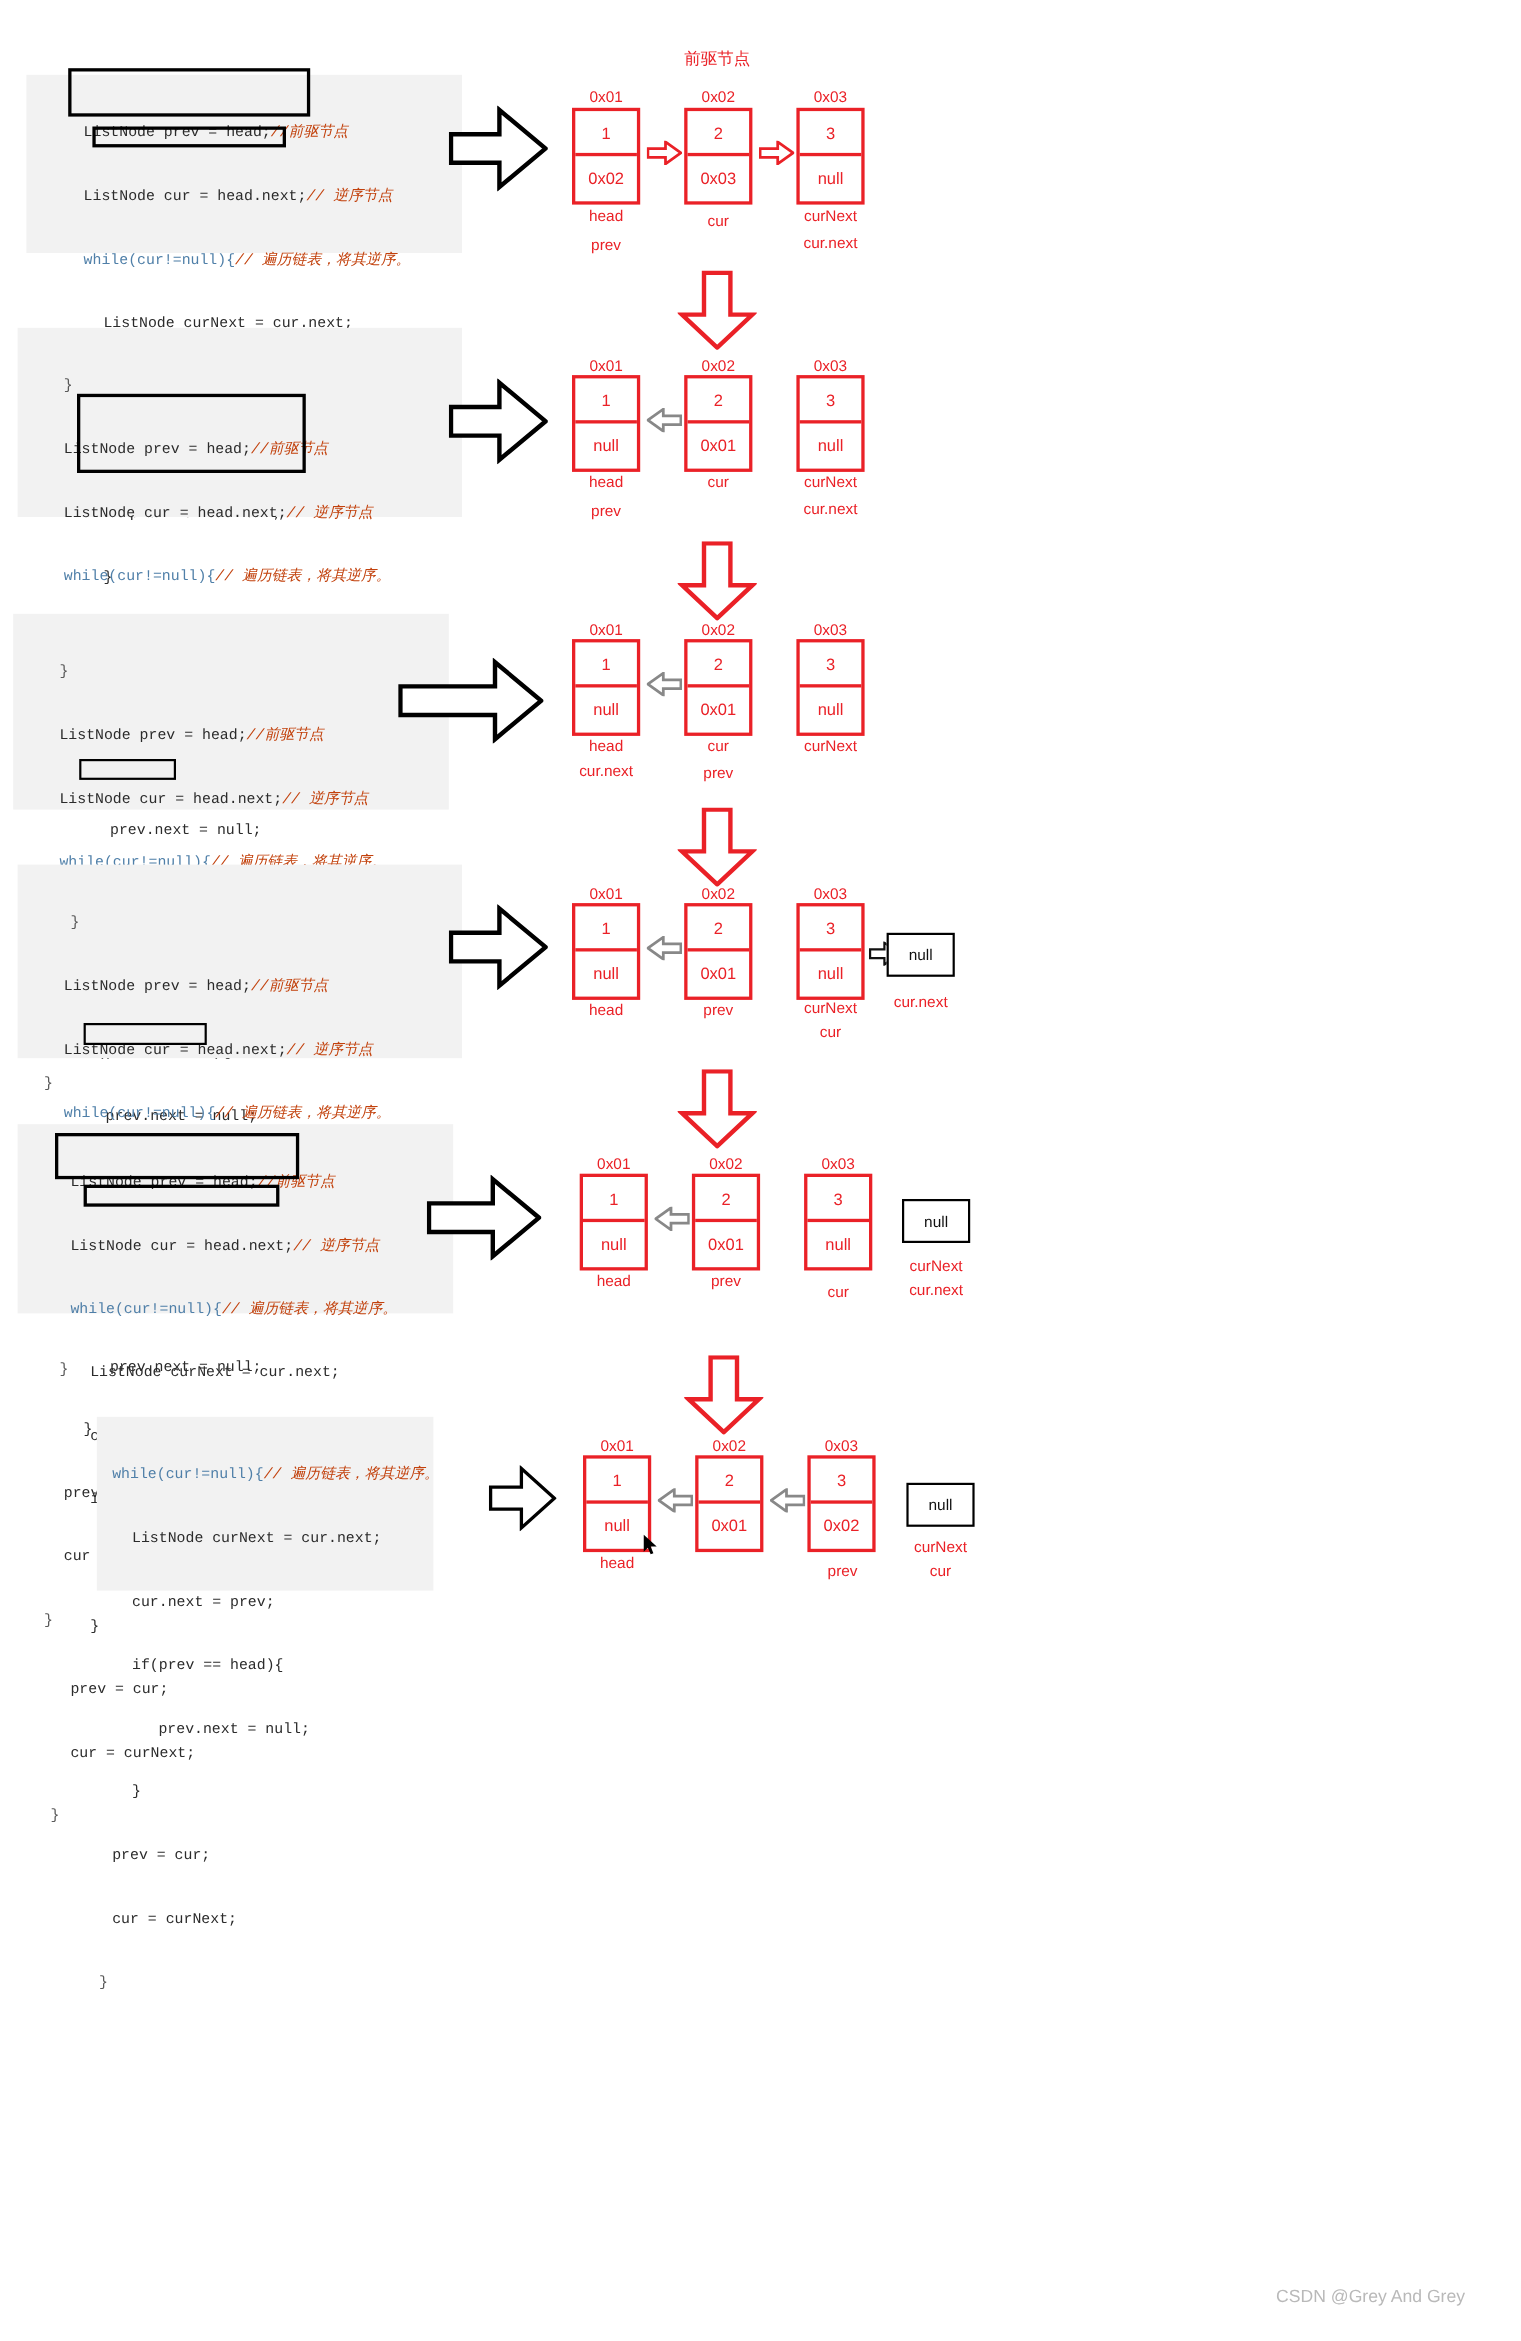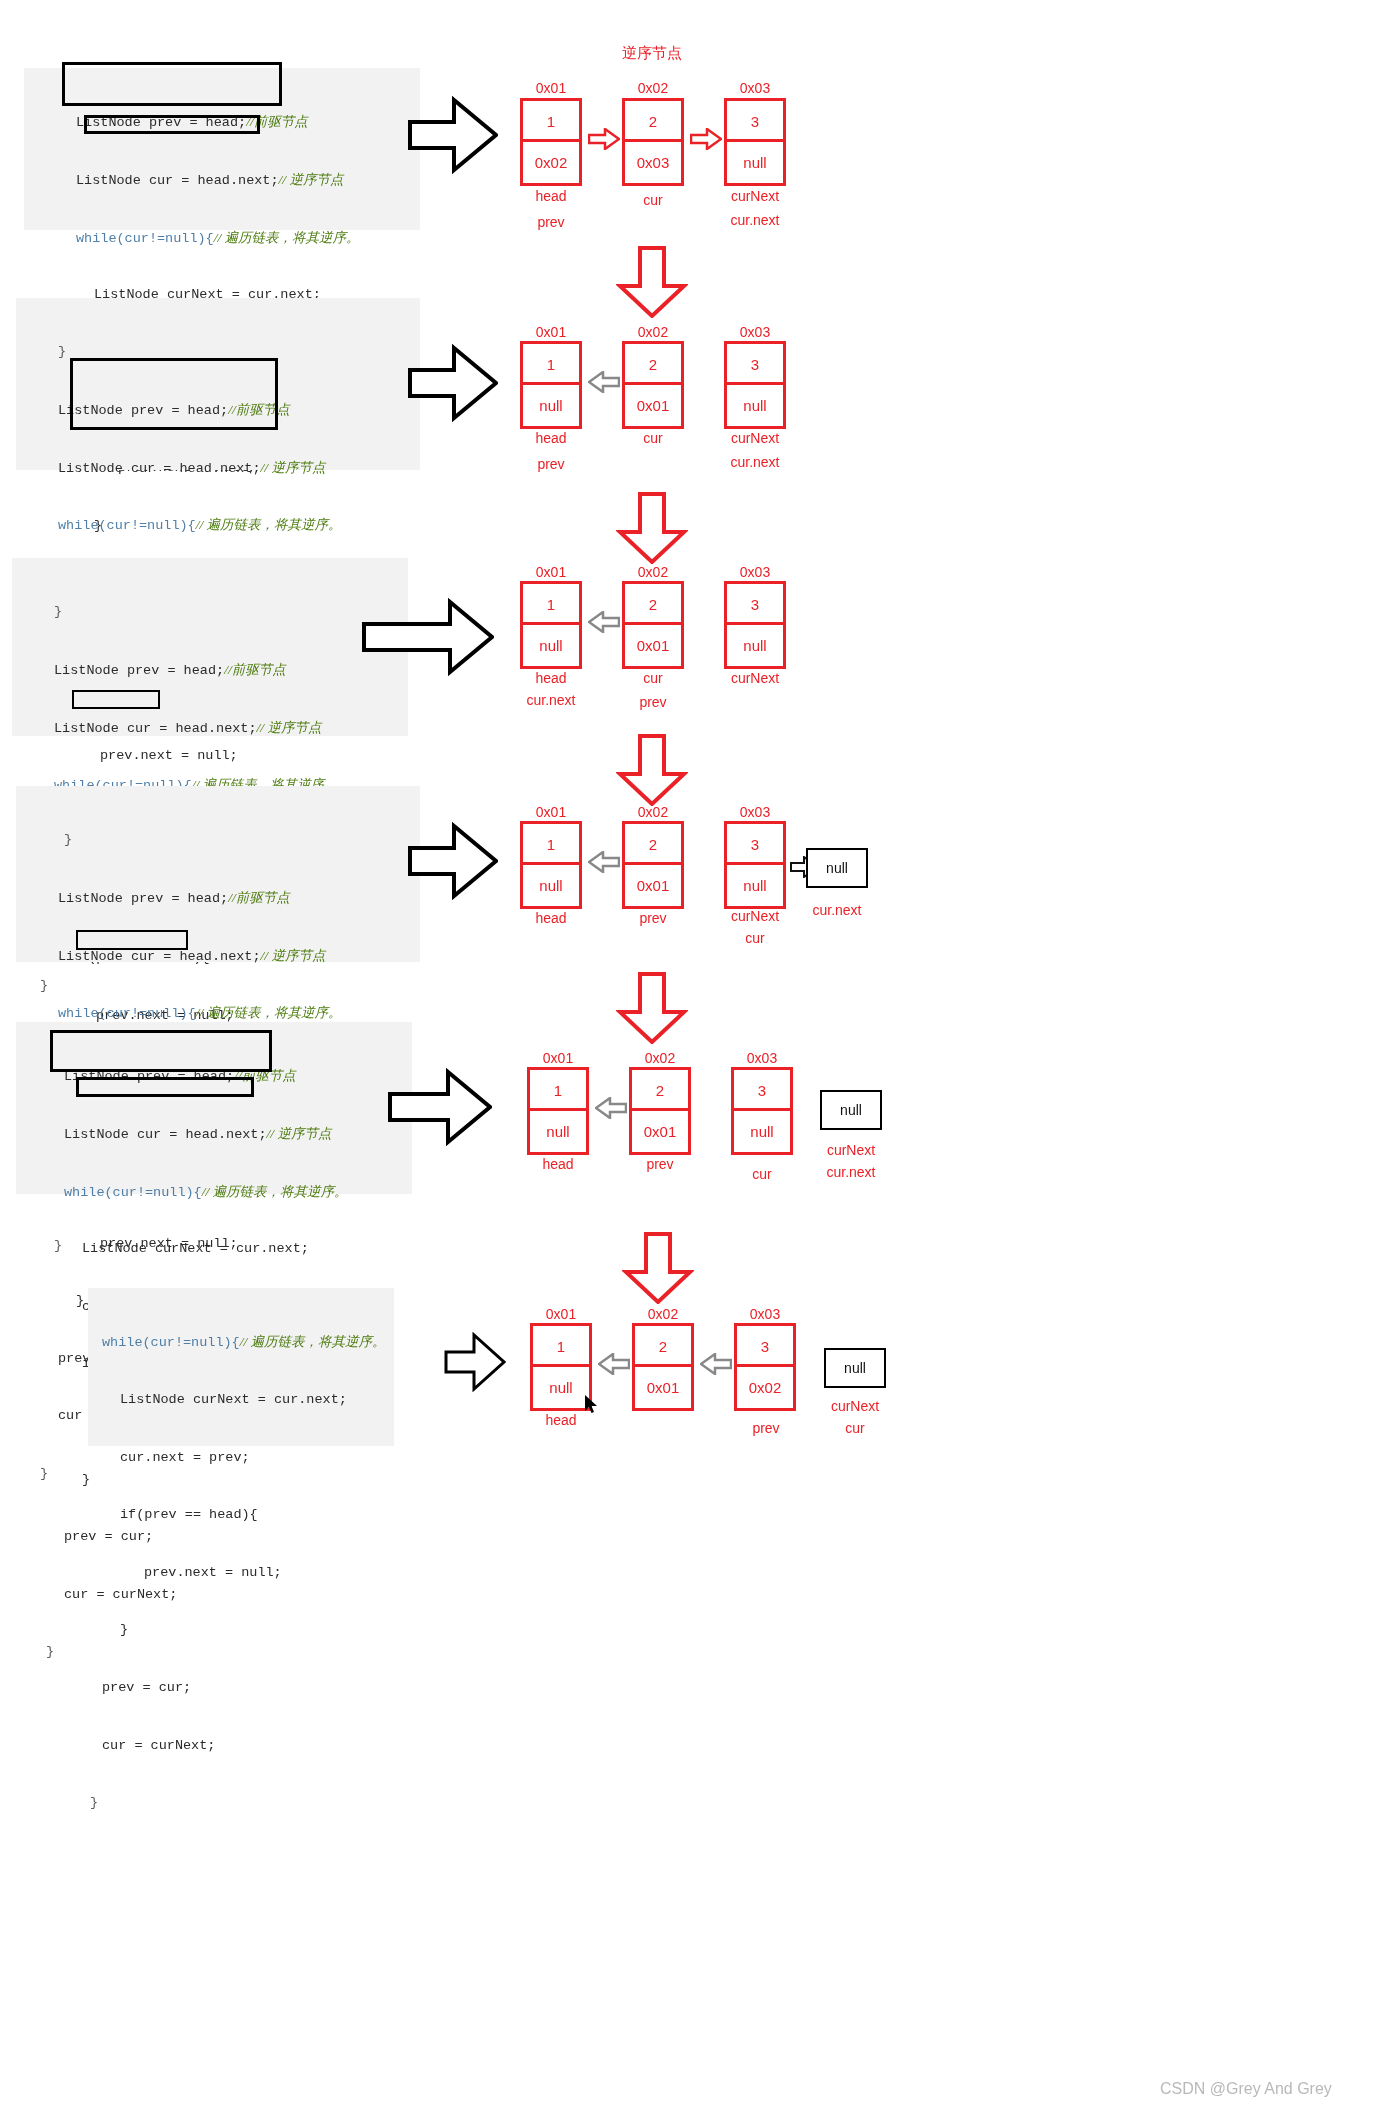--- a/index.html
+++ b/index.html
@@ -22,21 +22,21 @@
     background: #f2f2f2;
     font-family: "Liberation Mono", monospace;
     font-size: 13.5px;
     line-height: 19.2px;
     color: #2b2b2b;
     white-space: pre;
     padding: 6px 0 6px 0;
   }
   .code-line { position: relative; height: 19.2px; padding-left: 14px; }
   .kw   { color: #4f7fa8; }
-  .cmt  { color: #4d7c0f; font-style: italic; font-family: Liberation Serif, serif; }
+  .cmt  { color: #c2410c; font-style: italic; }
   .punc { color: #5a5a5a; }
 
   
   .hl-box {
     position: absolute;
     border: 3px solid #000000;
     background: transparent;
     pointer-events: none;
   }
 
@@ -108,21 +108,21 @@
     font-size: 16px;
   }
 
   .cursor { position: absolute; }
 </style>
 </head>
 <body>
 
 <div id="page">
 
-  <div class="title-cn" style="left:622px; top:44px;">逆序节点</div>
+  <div class="title-cn" style="left:622px; top:44px;">前驱节点</div>
 
   <div class="code-block" style="left:24px; top:68px; width:396px; height:162px;">
     <div class="code-line" style="padding-left:52px;"><span>ListNode prev = head;</span><span class="cmt">//前驱节点</span></div>
     <div class="code-line" style="padding-left:52px;"><span>ListNode cur = head.next;</span><span class="cmt">// 逆序节点</span></div>
     <div class="code-line" style="padding-left:52px;"><span class="kw">while(cur!=null){</span><span class="cmt">// 遍历链表，将其逆序。</span></div>
     <div class="code-line" style="padding-left:70px;"><span>ListNode curNext = cur.next;</span></div>
     <div class="code-line" style="padding-left:70px;"><span>cur.next = prev;</span></div>
     <div class="code-line" style="padding-left:70px;"><span>if(prev == head){</span></div>
     <div class="code-line" style="padding-left:94px;"><span>prev.next = null;</span></div>
     <div class="code-line" style="padding-left:70px;"><span>}</span></div>

